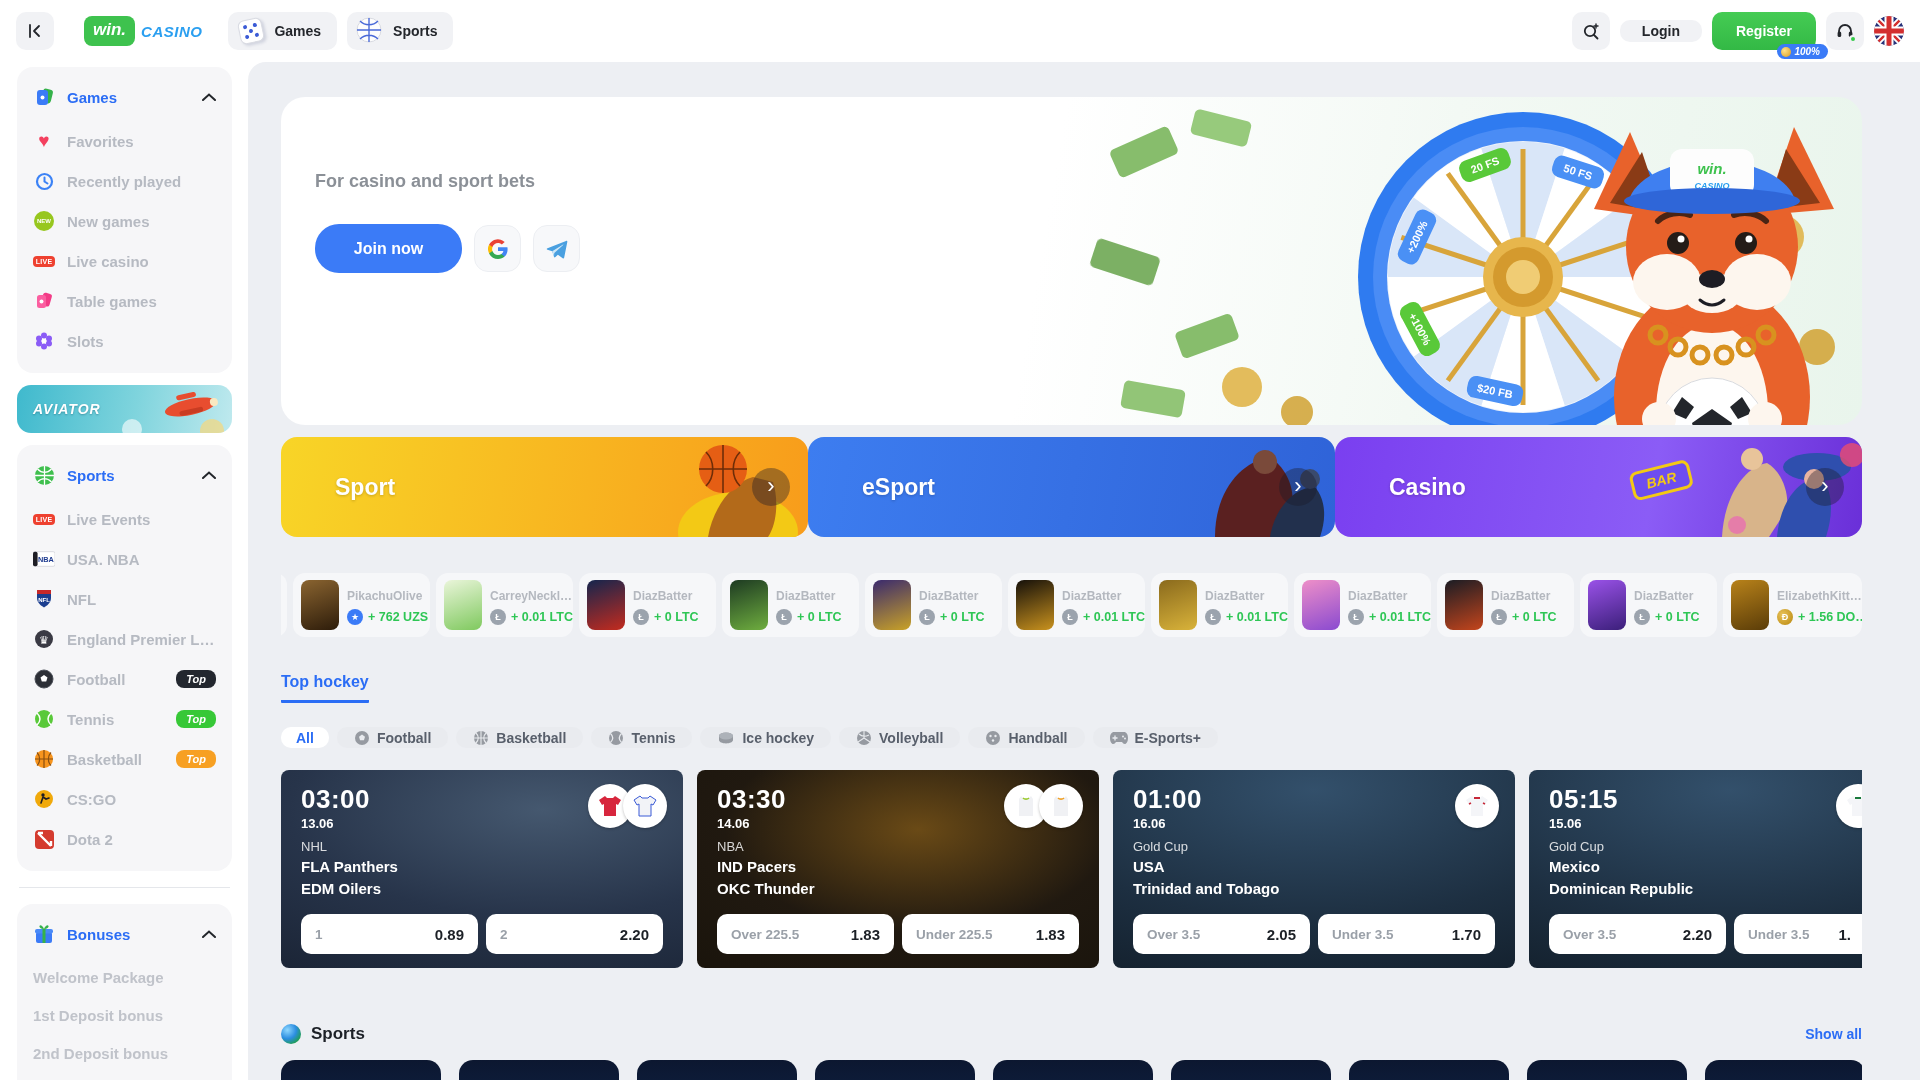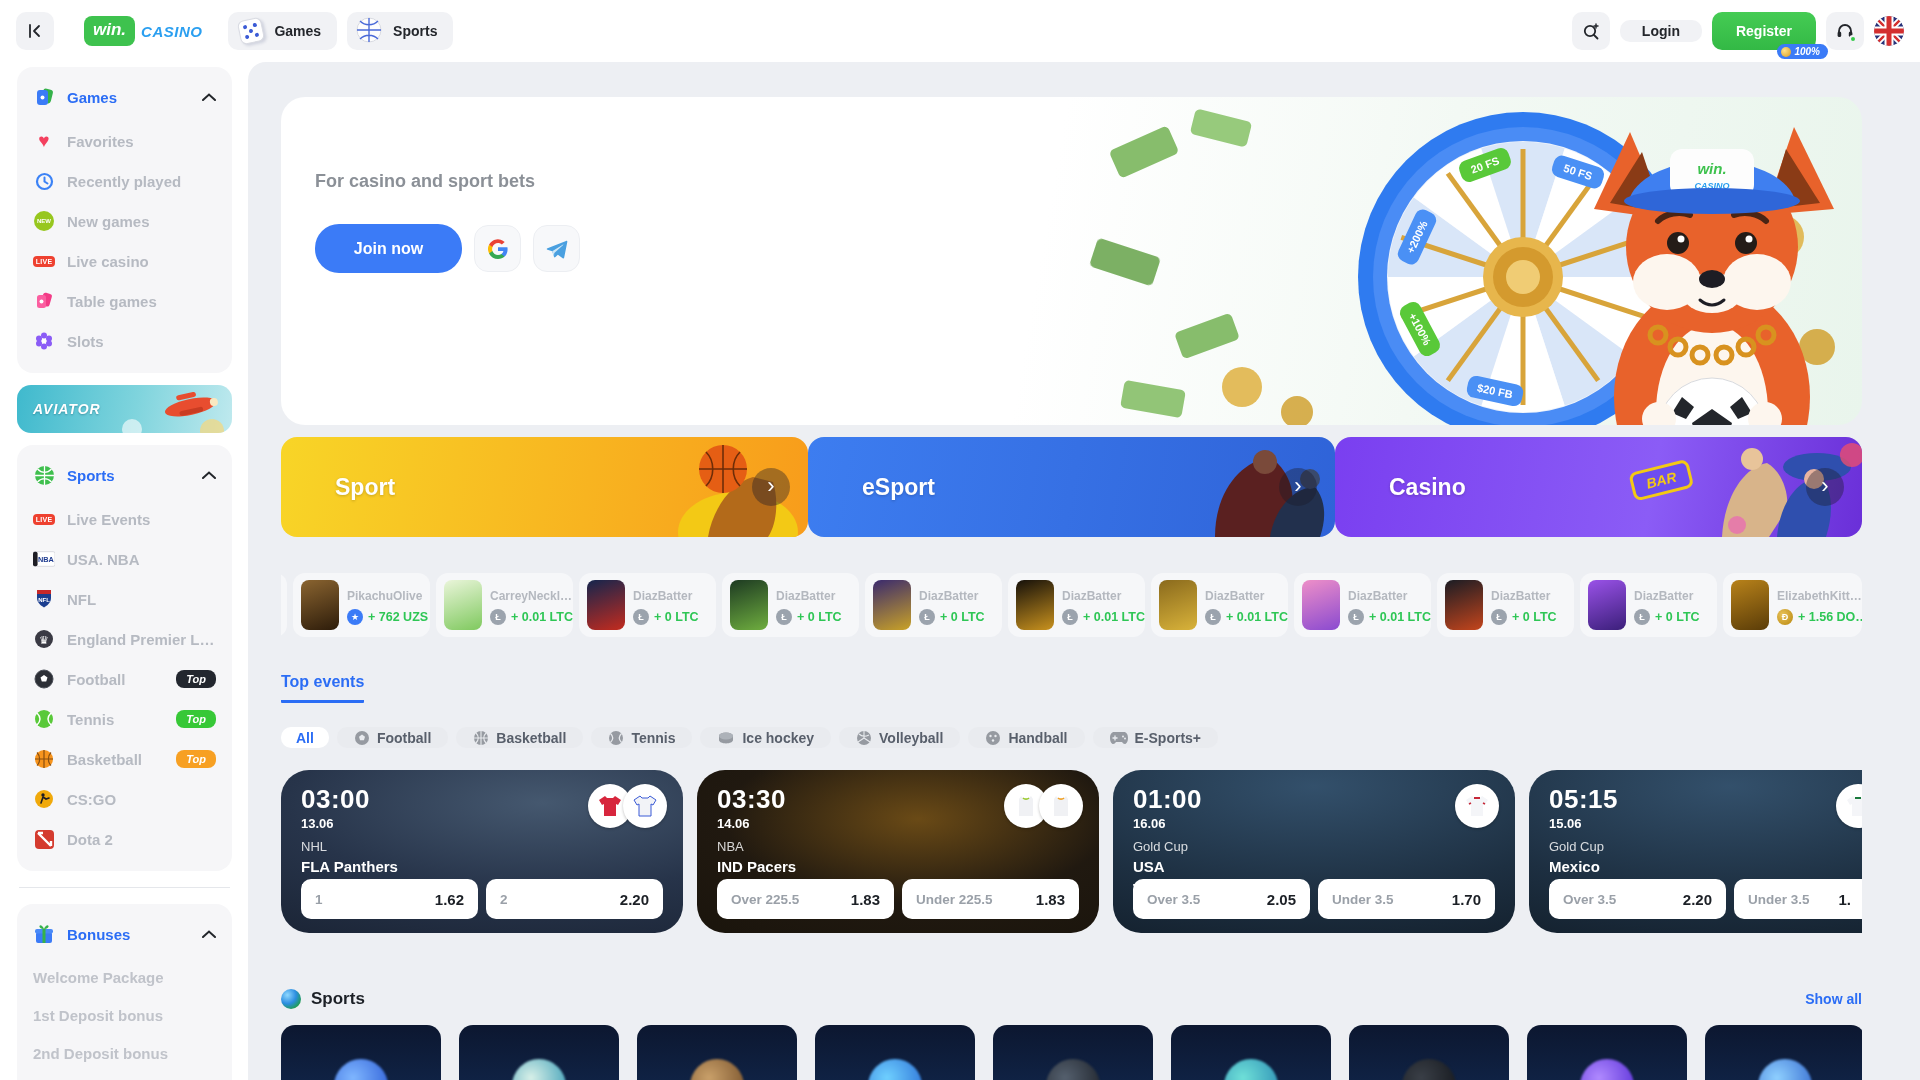--- a/index.html
+++ b/index.html
@@ -88,21 +88,21 @@
   .t11{background:linear-gradient(160deg,#b8821a,#5a3c08);}
 
   
   .te-title { display:inline-block; color:#2b6df5; font-weight:800; font-size:16px; padding-bottom:9px; border-bottom:3px solid #2b6df5; border-radius:1px; margin-bottom:24px; cursor:pointer; }
   .chips { display:flex; gap:8px; margin-bottom:22px; }
   .chip { height:21px; border-radius:10px; background:#e9ebef; display:flex; align-items:center; gap:7px; padding:0 17px; font-size:14px; font-weight:700; color:#585f6b; cursor:pointer; }
   .chip.active { background:#fff; color:#2b6df5; padding:0 15px; }
   .chip svg { opacity:.75; }
 
   .events { display:flex; gap:14px; overflow:hidden; margin-bottom:56px; }
-  .event-card { min-width:402px; width:402px; height:163px; border-radius:28px; position:relative; overflow:hidden; color:#fff; cursor:pointer; padding:14px 20px; flex:0 0 402px; }
+  .event-card { min-width:402px; width:402px; height:198px; border-radius:8px; position:relative; overflow:hidden; color:#fff; cursor:pointer; padding:14px 20px; flex:0 0 402px; }
   .ev-bg1 { background:radial-gradient(140% 120% at 65% 20%,#45586f 0%,#27344a 45%,#151d2c 100%); }
   .ev-bg2 { background:radial-gradient(120% 130% at 55% 30%,#6a4a16 0%,#3124104d 40%,#141008 100%),#191410; }
   .ev-bg3 { background:radial-gradient(130% 120% at 50% 10%,#33506b 0%,#1d2f41 55%,#101b26 100%); }
   .ev-bg4 { background:radial-gradient(130% 120% at 50% 10%,#33506b 0%,#1d2f41 55%,#101b26 100%); }
   .ev-time { font-size:26px; font-weight:800; letter-spacing:.5px; }
   .ev-date { font-size:13px; font-weight:700; margin-top:1px; }
   .ev-league { font-size:13px; font-weight:500; color:rgba(255,255,255,.82); margin-top:8px; }
   .ev-team { font-size:15px; font-weight:800; margin-top:5px; line-height:1.1; }
   .ev-jerseys { position:absolute; top:14px; right:16px; display:flex; }
   .jersey-c { width:44px; height:44px; border-radius:50%; background:#fff; display:flex; align-items:center; justify-content:center; margin-left:-9px; box-shadow:0 1px 3px rgba(0,0,0,.25); }
@@ -677,21 +677,21 @@
           </div>
         <div class="win-tile">
             <span class="wt-thumb t11"></span>
             <span class="wt-info"><span class="wt-name">ElizabethKitt…</span><span class="wt-amt">
                 <span class="coin doge">Đ</span>
                 <b>+ 1.56 DO…</b>
               </span></span>
           </div>
       </div>
 
-      <div><span class="te-title">Top events</span></div>
+      <div><span class="te-title">Top hockey</span></div>
 
       <div class="chips">
         <span class="chip active">All</span>
         <span class="chip">
           <svg width="16" height="16" viewBox="0 0 16 16">
               <circle cx="8" cy="8" r="7" fill="#7b8088"></circle>
               <polygon points="8,4.6 11,6.8 9.9,10.2 6.1,10.2 5,6.8" fill="#e9ebef"></polygon>
             </svg>
           <span>Football</span>
           </span>
@@ -759,21 +759,21 @@
               </span>
             <span class="jersey-c">
                 <svg width="26" height="24" viewBox="0 0 26 24">
                   <path d="M8 2L2 6l3 5 2-1v12h12V10l2 1 3-5-6-4-2 2h-6z" fill="#f2f3f7" stroke="#3b5bd6" stroke-width="1"></path>
                 </svg>
               </span>
           </div>
           <div class="ev-odds">
             <div class="odd">
                 <span>1</span>
-                <b>1.62</b>
+                <b>0.89</b>
               </div>
             <div class="odd">
                 <span>2</span>
                 <b>2.20</b>
               </div>
           </div>
         </div>
 
         <div class="event-card ev-bg2">
           <div class="ev-time">03:30</div>

